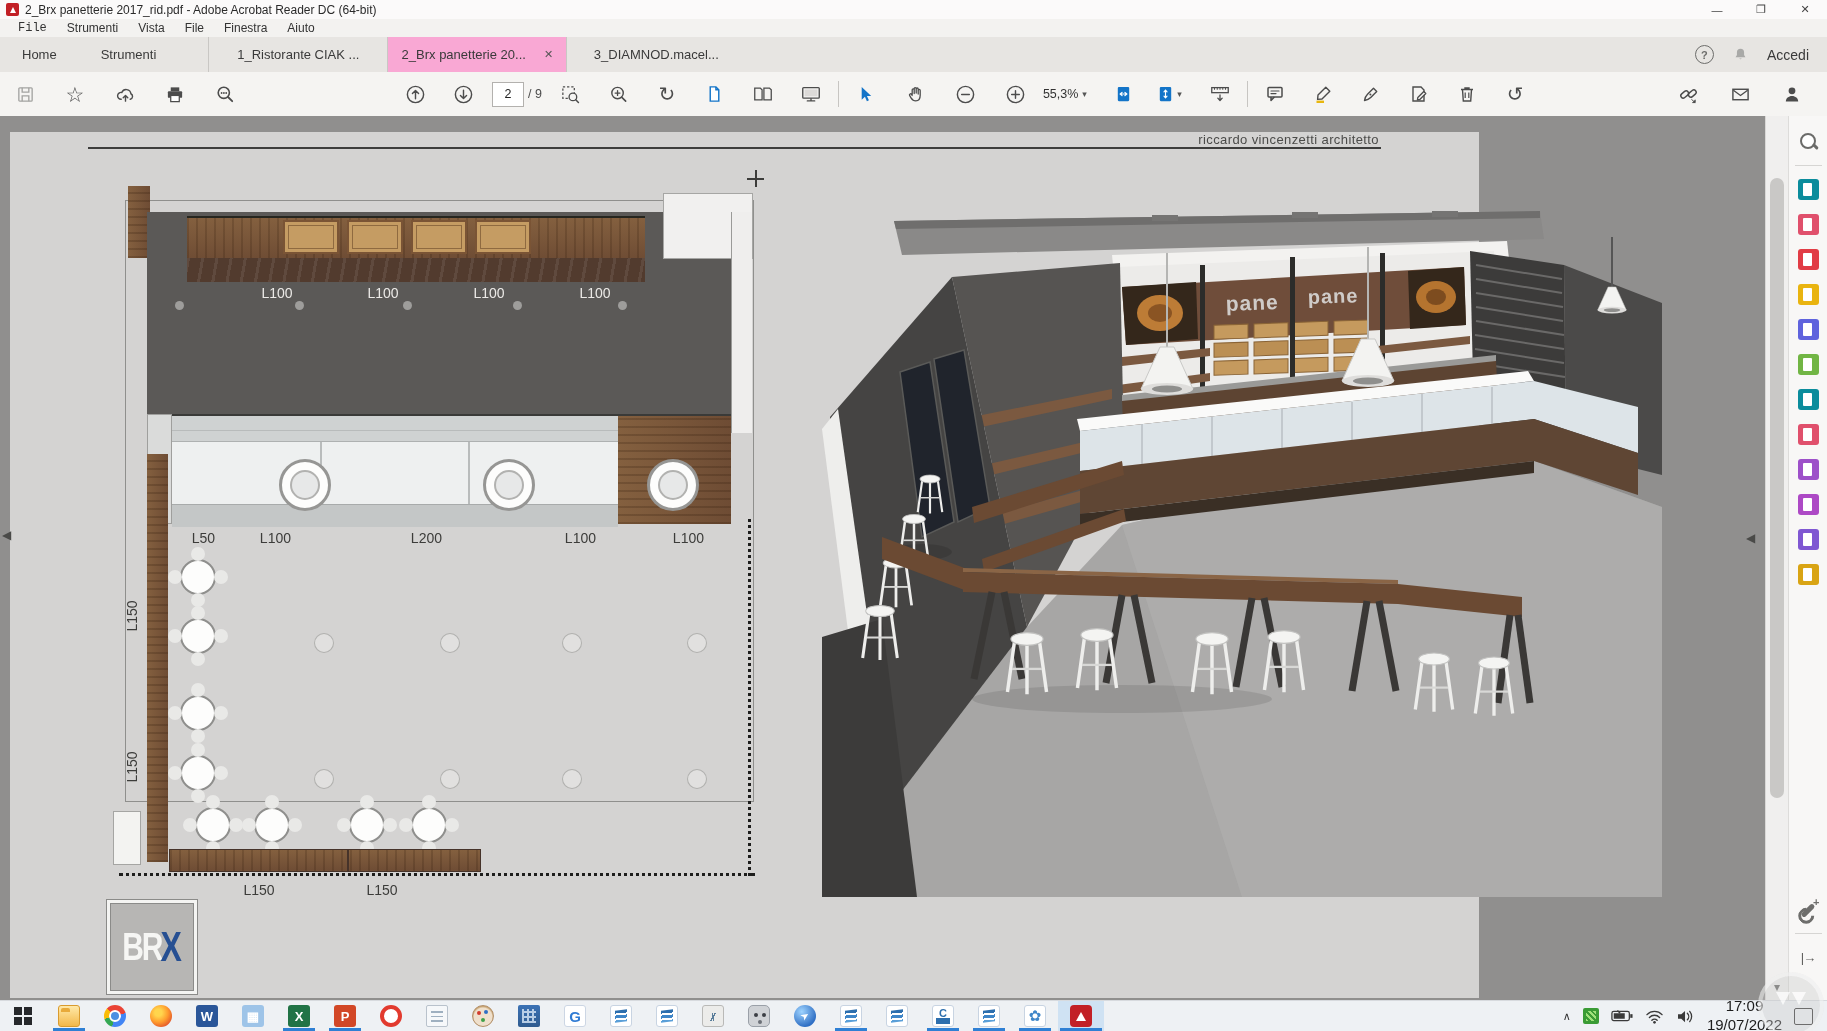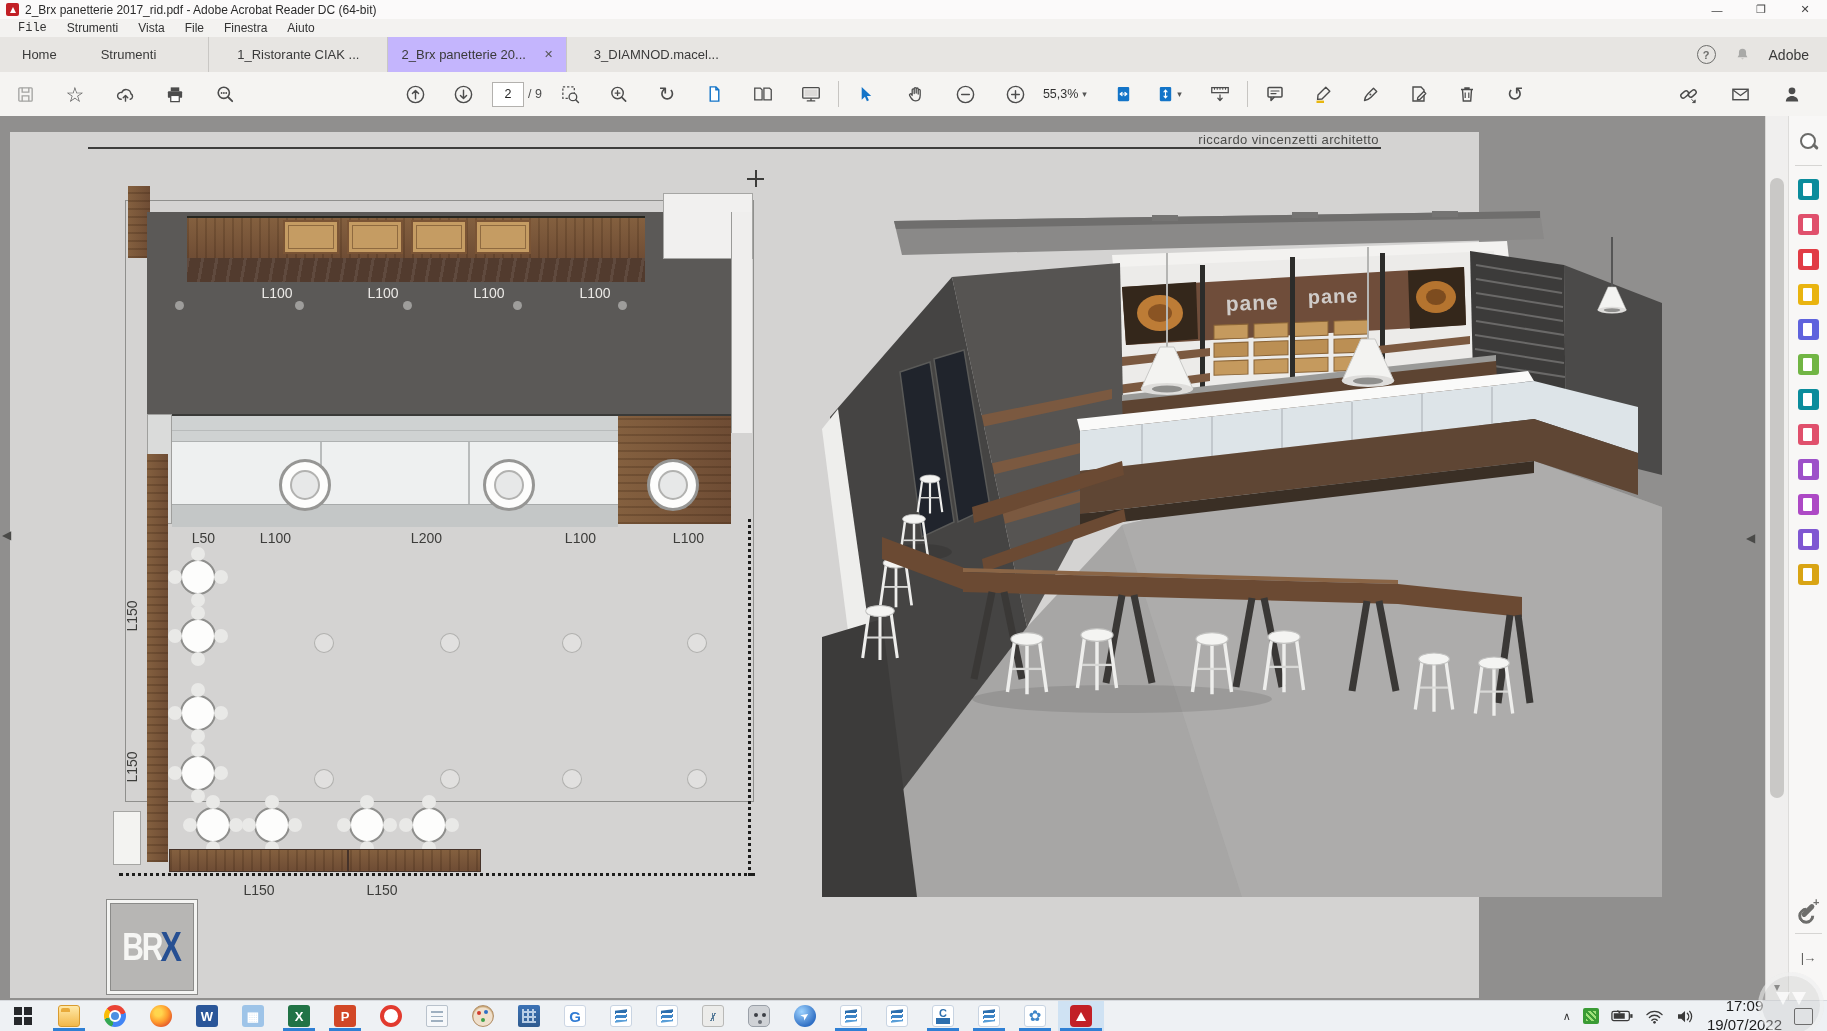--- a/index.html
+++ b/index.html
@@ -18,21 +18,21 @@
            display:flex;align-items:center;font-size:12px;color:#333;}
   .menu-item{padding:0 10px;height:100%;display:flex;align-items:center;}
   .menu-item:first-child{padding-left:18px;font-family:Liberation Mono, monospace;}
   
   .tabbar{position:absolute;left:0;top:37px;width:1827px;height:35px;background:#e7e5e2;
           display:flex;align-items:stretch;font-size:13px;color:#3a3a3a;border-bottom:1px solid #d2d0cd;}
   .tb-static{padding:0 22px;display:flex;align-items:center;}
   .doc-tab{width:178px;display:flex;align-items:center;justify-content:center;gap:8px;
            border-left:1px solid #c9c7c4;position:relative;white-space:nowrap;overflow:hidden;font-size:13px;}
   .doc-tab:last-of-type{border-right:1px solid #c9c7c4;}
-  .doc-tab.active{background:#c4b5fd;gap:16px;}
+  .doc-tab.active{background:#f9a8d4;gap:16px;}
   .tab-close{font-size:11px;color:#555;margin-left:2px;}
   .tabbar-right{margin-left:auto;display:flex;align-items:center;gap:18px;padding-right:18px;}
   .help-circle{width:17px;height:17px;border:1.4px solid #6d6d6b;border-radius:50%;display:flex;
                align-items:center;justify-content:center;font-size:11px;color:#6d6d6b;font-weight:bold;}
   .signin{font-size:14px;color:#3a3a3a;}
   
   .toolbar{position:absolute;left:0;top:72px;width:1827px;height:44px;background:#f5f4f2;
            border-bottom:1px solid #b9b7b4;display:flex;align-items:center;color:#4c4c4c;}
   .tbtn{height:34px;min-width:36px;padding:0 3px;display:flex;align-items:center;justify-content:center;border-radius:2px;}
   .tbtn svg{display:block;}
@@ -210,21 +210,21 @@
     <span class="tab-close">✕</span>
   </div>
   <div class="doc-tab">
     <span>3_DIAMNOD.macel...</span>
   </div>
   <div class="tabbar-right">
     <span class="help-circle">?</span>
     <svg width="17" height="17" viewBox="0 0 20 20">
       <path d="M10,3.2 a4.2,4.2 0 0 1 4.2,4.2 v3.2 l1.6,2.6 H4.2 L5.8,10.6 V7.4 A4.2,4.2 0 0 1 10,3.2 z M8.6,14.6 a1.5,1.5 0 0 0 2.8,0" fill="#a9a9a7"></path>
     </svg>
-    <span class="signin">Adobe</span>
+    <span class="signin">Accedi</span>
   </div>
 </div>
 
 <div class="toolbar">
   <span style="width:4px"></span>
   <span class="tbtn">
     <svg width="19" height="19" viewBox="0 0 20 20">
       <rect x="3" y="3" width="14" height="14" rx="1" fill="none" stroke="#a3a3a1" stroke-width="1.4"></rect>
       <path d="M6.5,3 v4.5 h7 V3 M6.5,17 v-5.5 h7 V17" fill="none" stroke="#a3a3a1" stroke-width="1.4"></path>
     </svg>

